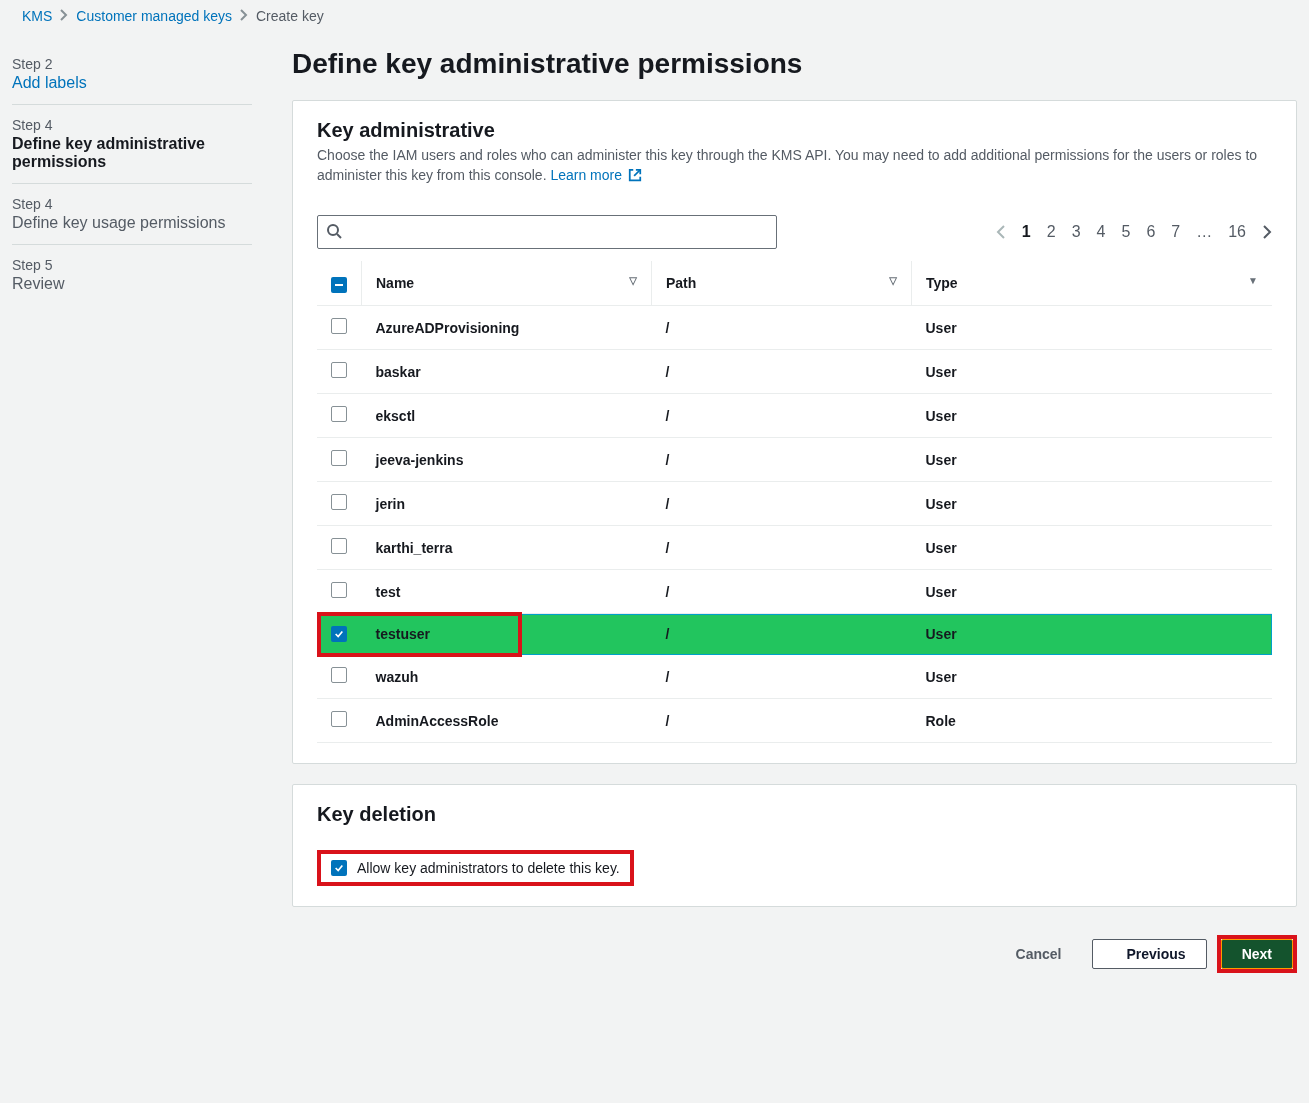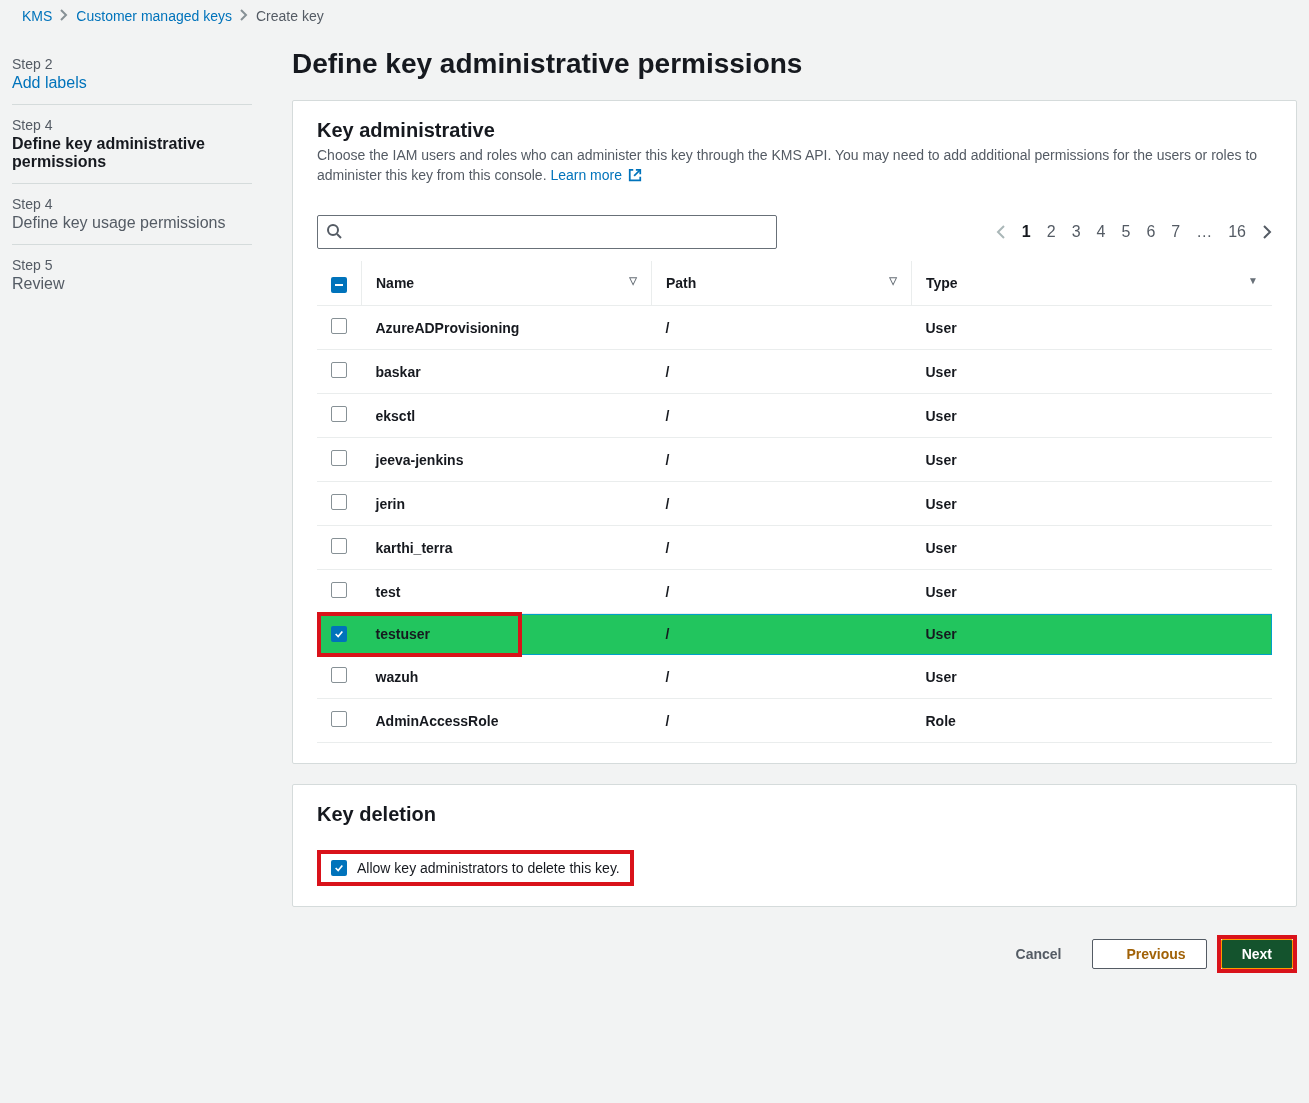--- a/index.html
+++ b/index.html
@@ -58,21 +58,21 @@
 
   tr.selected td { background: #22c55e; }
   tr.selected { outline: 1px solid #00a1c9; outline-offset: -1px; }
   tr.selected { position: relative; }
   tr.selected td:first-child { position: relative; }
   .kd-highlight { border: 4px solid #d9121a; padding: 6px 10px; display:inline-flex; align-items:center; gap:10px; }
 
   .footer-actions { display:flex; justify-content:flex-end; gap:10px; align-items:center; padding: 8px 0 0; }
   .btn { font-size: 14px; padding: 6px 20px; border-radius: 2px; cursor: pointer; border:1px solid transparent; }
   .btn-cancel { background: transparent; border: none; color: #545b64; font-weight:700; }
-  .btn-prev { background: #fff; border: 1px solid #545b64; color: #a16207; font-weight:700;padding-left:34px; }
+  .btn-prev { background: #fff; border: 1px solid #545b64; color: #0f172a; font-weight:700;padding-left:34px; }
   .btn-next { background: #14532d; border: 1px solid #ff9900; color: #fff; font-weight:700; }
   .next-highlight { border: 4px solid #d9121a; padding: 0; display:inline-block; }
 
   .row-highlight { position:absolute; border:4px solid #d9121a; pointer-events:none; }
 </style>
 </head>
 <body>
 
 <div class="breadcrumb">
   <a href="#">KMS</a>

